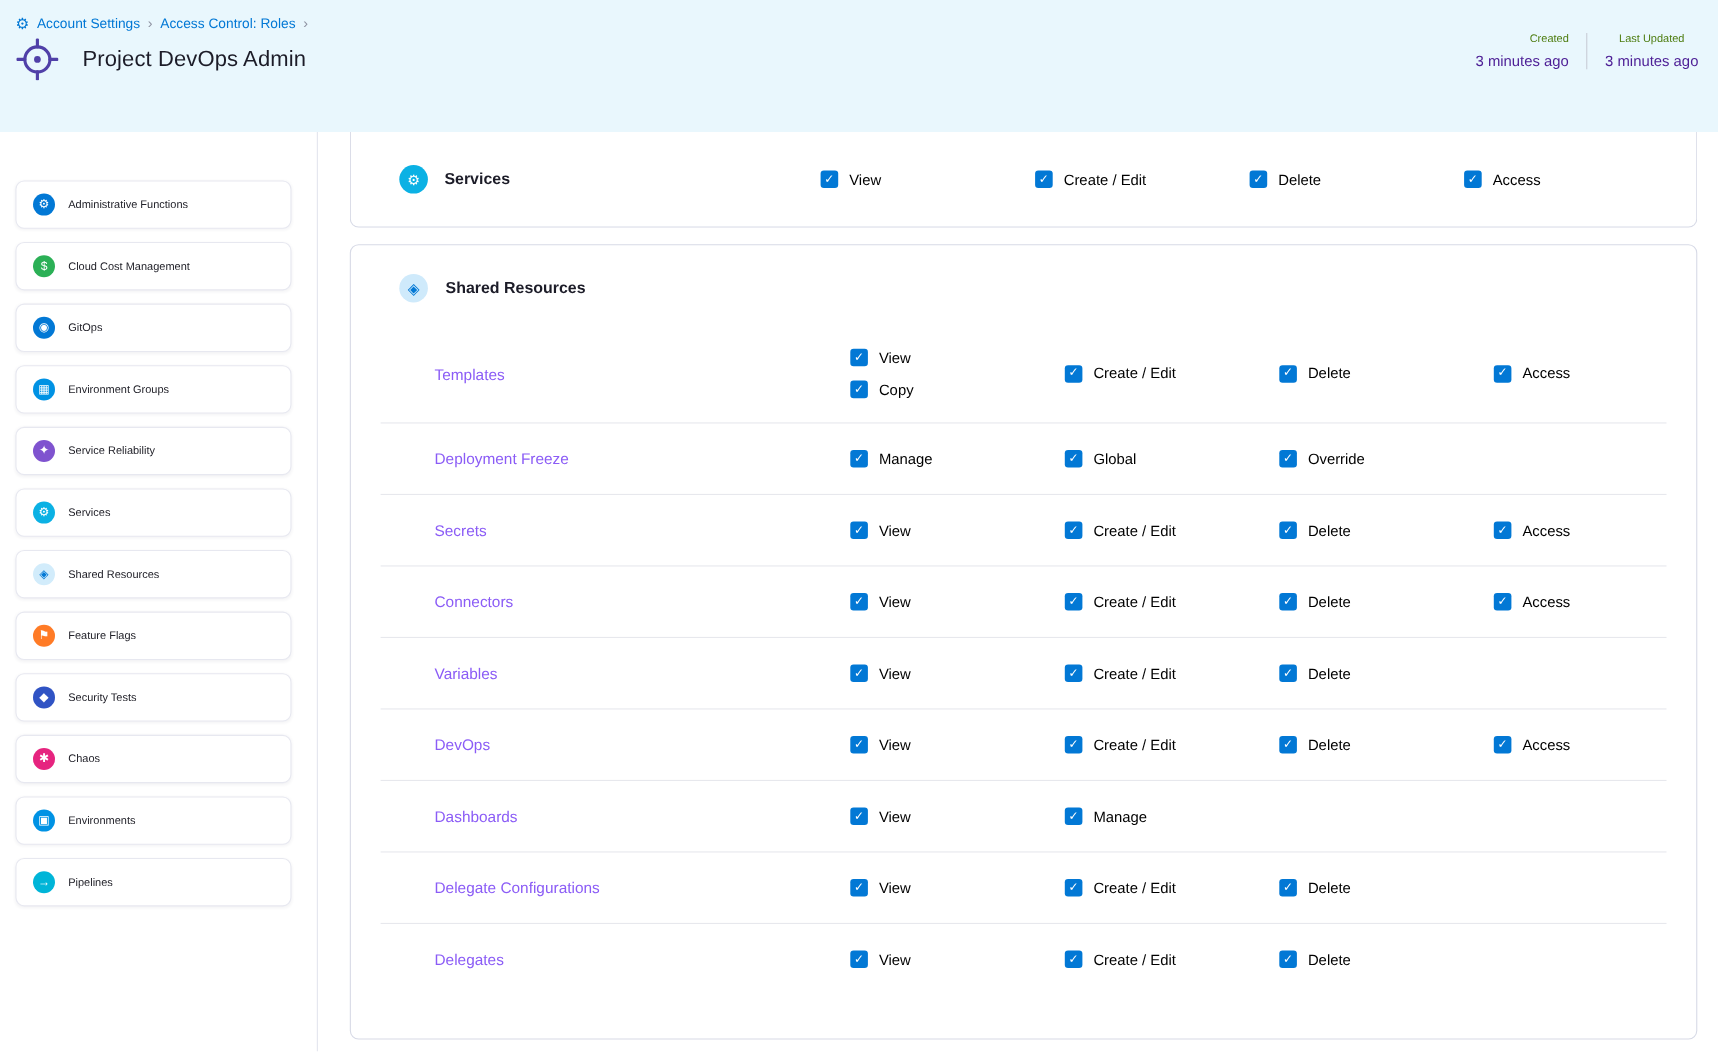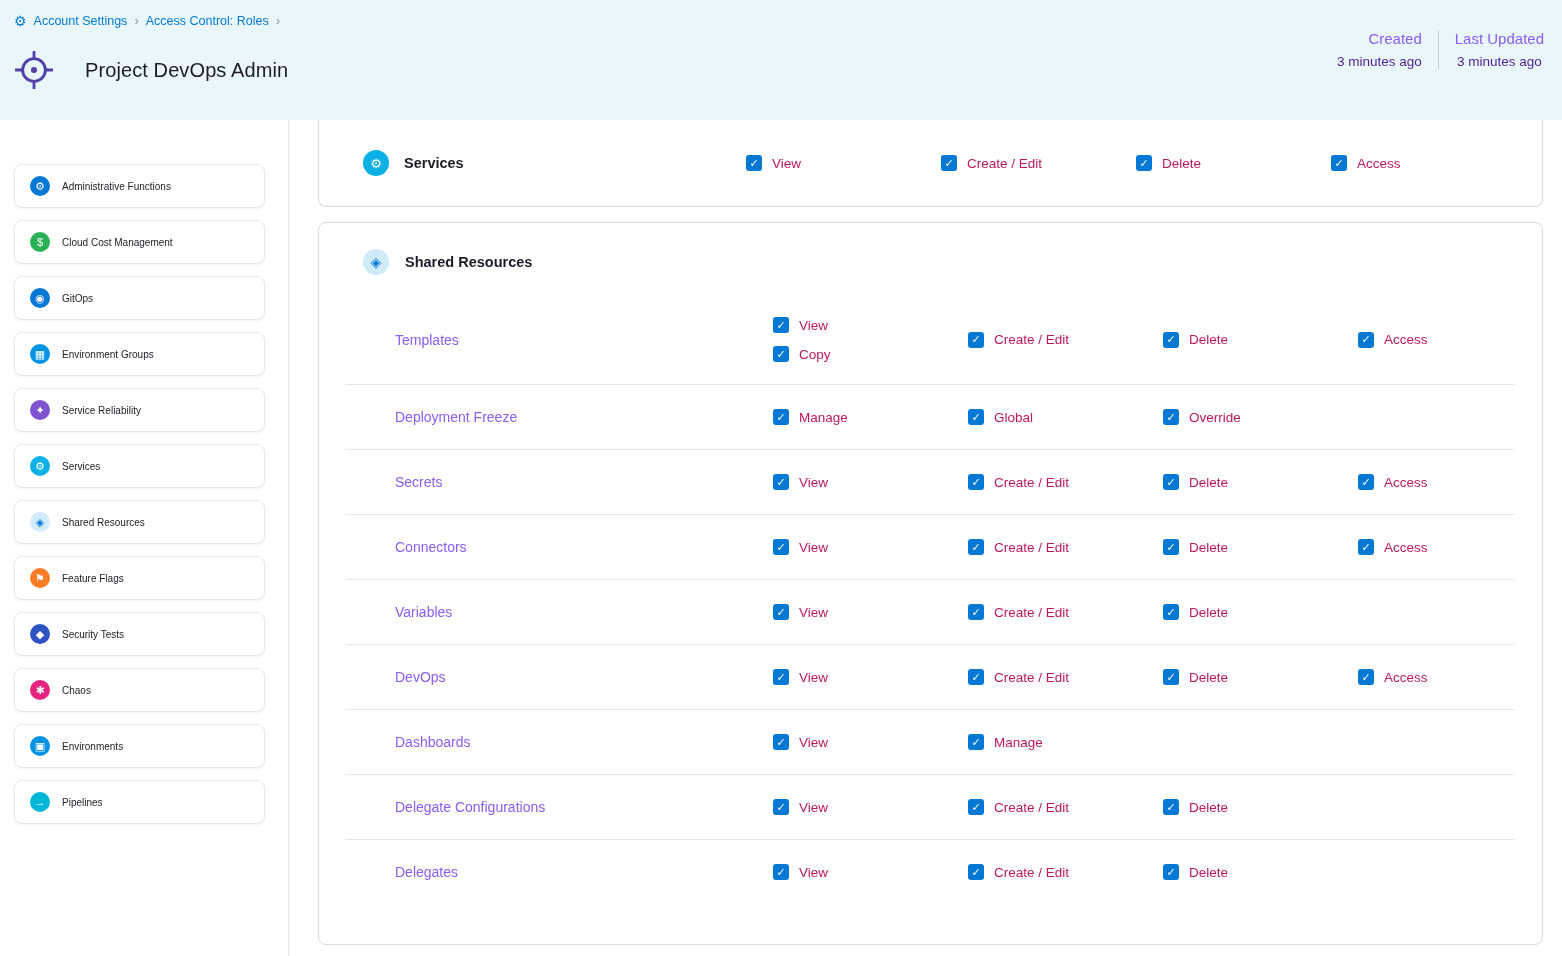--- a/index.html
+++ b/index.html
@@ -8,27 +8,27 @@
     font-family:"Liberation Sans","DejaVu Sans",sans-serif;
     background:#ffffff; color:#22222a; overflow:hidden;
   }
 
   
   .header { height:120px; background:#e9f7fd; position:relative; padding:13px 18px 0 14px; }
   .breadcrumb { display:flex; align-items:center; gap:7px; font-size:12.5px; }
   .crumb-gear { color:#0278d5; font-size:14px; line-height:1; }
   .crumb-link { color:#0278d5; cursor:pointer; }
   .crumb-sep { color:#8f93a2; font-size:13px; }
-  .title-row { display:flex; align-items:center; gap:32px; margin-top:23px; padding-left:1px; }
+  .title-row { display:flex; align-items:center; gap:22px; margin-top:7px; padding-left:1px; }
   .crosshair { width:38px; height:38px; display:block; }
   .page-title { font-size:20px; font-weight:500; color:#1c1c28; letter-spacing:.1px; }
   .meta { position:absolute; top:30px; right:18px; display:flex; text-align:right; }
   .meta-col:first-child { padding-right:16px; }
   .meta-col + .meta-col { border-left:1px solid #c9ccd6; padding-left:16px;text-align:center; }
-  .meta-label { color:#8b5cf6; font-size:15px; margin-bottom:7px; }
+  .meta-label { color:#4d7c0f; font-size:10px; margin-bottom:7px; }
   .meta-value { color:#4c1d95; font-size:13.5px; }
 
   
   .page-body { display:flex; height:836px; }
 
   
   .sidebar { flex:0 0 289px; width:289px; border-right:1px solid #e3e5ee; background:#fff; padding-top:44px; }
   .side-item {
     height:44px; margin:0 23px 12px 14px; border:1px solid #e7e8f0; border-radius:8px;
     background:#fff; display:flex; align-items:center; gap:12px; padding:0 15px;
@@ -73,21 +73,21 @@
 
   .shared-head { display:flex; align-items:center; gap:16px; padding:26px 27px 20px 44px; }
 
   .rows { padding:0 27px; }
   .prow { border-top:1px solid #e7e8ed; min-height:65px; }
   .rows .prow:first-child { border-top:none; }
   .rlabel { font-size:14px; color:#8b5cf6; padding-left:22px; }
   .pcell { display:flex; flex-direction:column; gap:9px; align-items:flex-start; padding:14px 0; }
   .pcell.tall { padding:22px 0; gap:13px; }
   .perm { display:flex; align-items:center; gap:10px; cursor:pointer; }
-  .perm-text { font-size:13.5px; color:#be185d; white-space:nowrap; }
+  .perm-text { font-size:13.5px; color:#000000; white-space:nowrap; }
   .cb {
     width:16px; height:16px; border-radius:3px; background:#0278d5; color:#fff;
     display:flex; align-items:center; justify-content:center; flex:0 0 16px;
     font-size:11px; font-weight:700; line-height:1;
   }
   .cb::after { content:"✓"; }
 </style>
 </head>
 <body>
 

